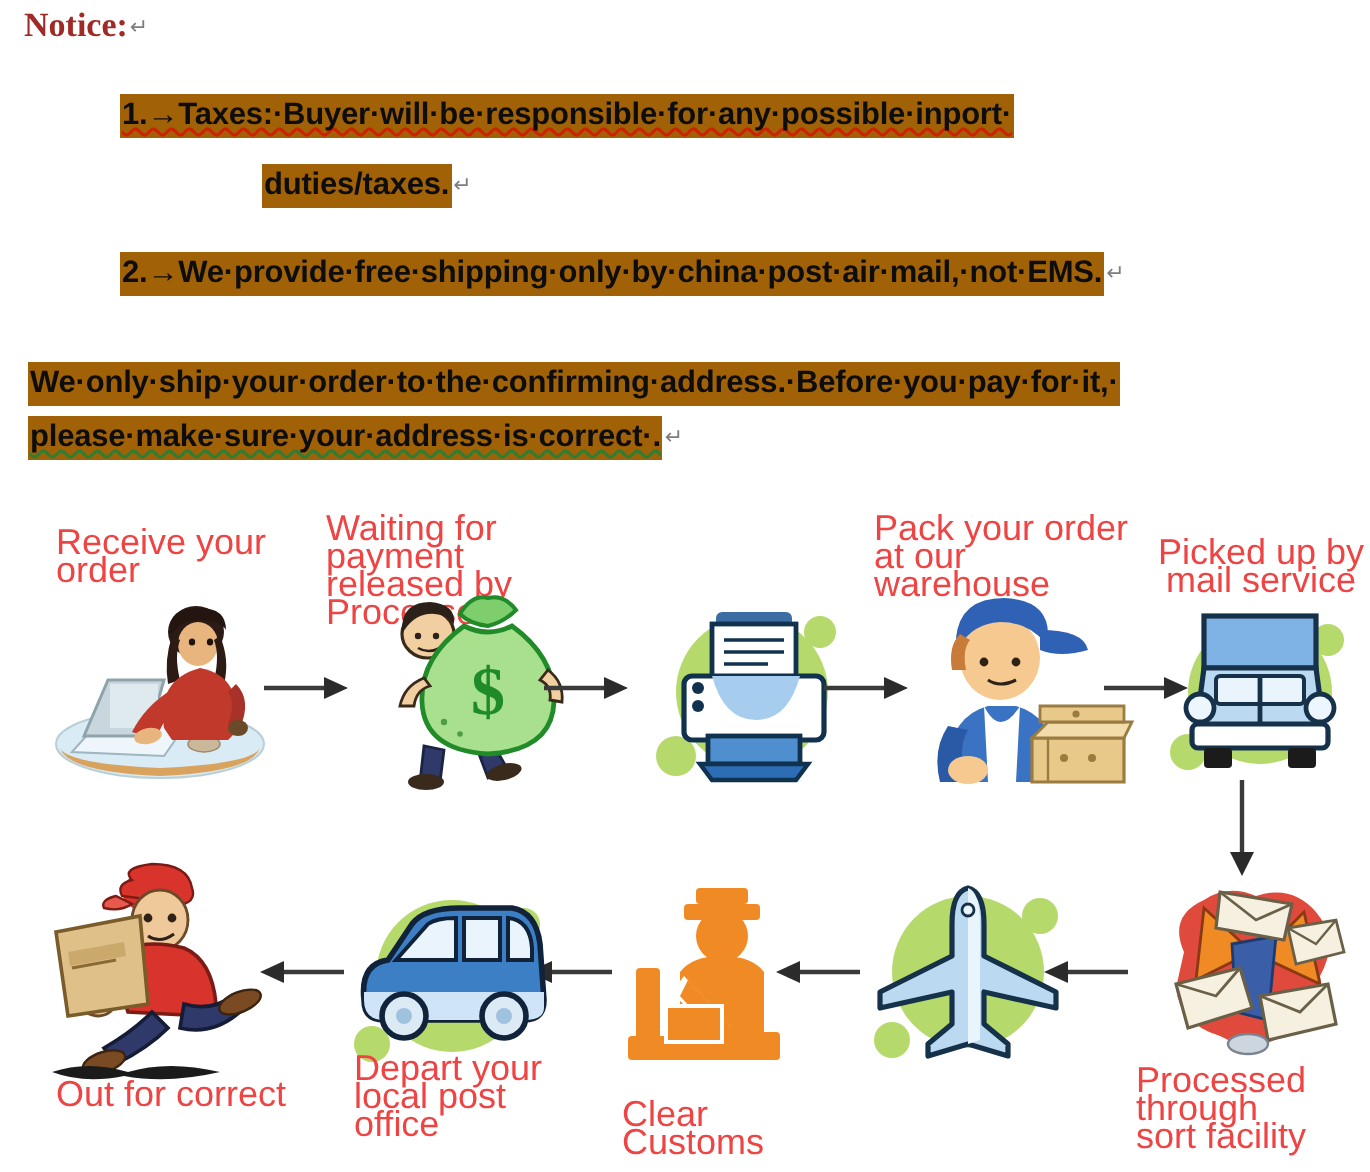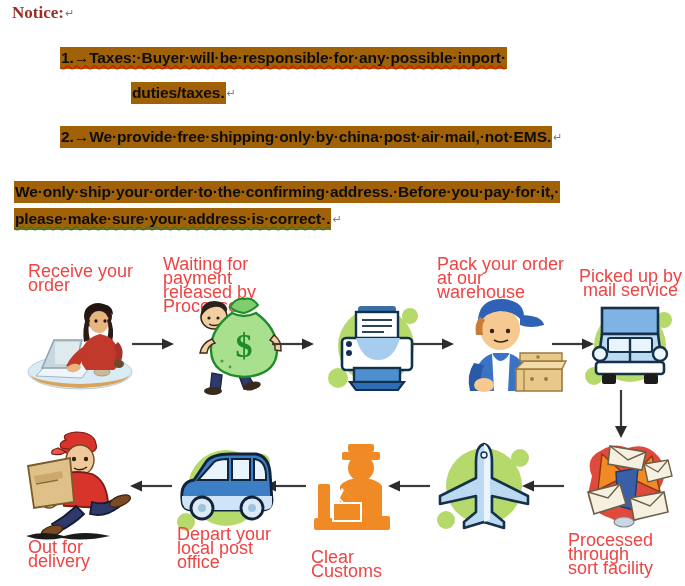--- a/index.html
+++ b/index.html
@@ -376,20 +376,20 @@
       <path d="M20 44 L48 39 L49 46 L21 51 Z" fill="#cba96c"></path>
       <path d="M22 52 L44 48" stroke="#8a6a34" stroke-width="1.4"></path>
       <path d="M62 74 Q52 84 38 92 L44 100 Q60 92 70 82 Z" fill="#2f3a6b" stroke="#141c36" stroke-width="1.8"></path>
       <path d="M78 70 Q92 74 102 66 L106 74 Q92 86 76 82 Z" fill="#2f3a6b" stroke="#141c36" stroke-width="1.8"></path>
       <ellipse cx="38" cy="99" rx="11" ry="5" fill="#7a4a22" stroke="#3c2410" stroke-width="1.2" transform="rotate(-18 38 99)"></ellipse>
       <ellipse cx="106" cy="69" rx="11" ry="5" fill="#7a4a22" stroke="#3c2410" stroke-width="1.2" transform="rotate(-22 106 69)"></ellipse>
       <path d="M12 104 Q30 98 50 104 Q70 98 96 104 Q70 110 48 106 Q28 110 12 104 Z" fill="#1b1b1b"></path>
     </svg>
   </div>
 
-  <div class="flow-label" style="left:28px; top:290px; width:120px;">Out for delivery</div>
+  <div class="flow-label" style="left:28px; top:290px; width:120px;">Out for correct</div>
   <div class="flow-label" style="left:177px; top:277px; width:120px;">Depart your
 local post office</div>
   <div class="flow-label" style="left:311px; top:300px; width:110px;">Clear Customs</div>
   <div class="flow-label" style="left:568px; top:283px; width:120px;">Processed through
 sort facility</div>
 
 </div>
 
 </body></html>

